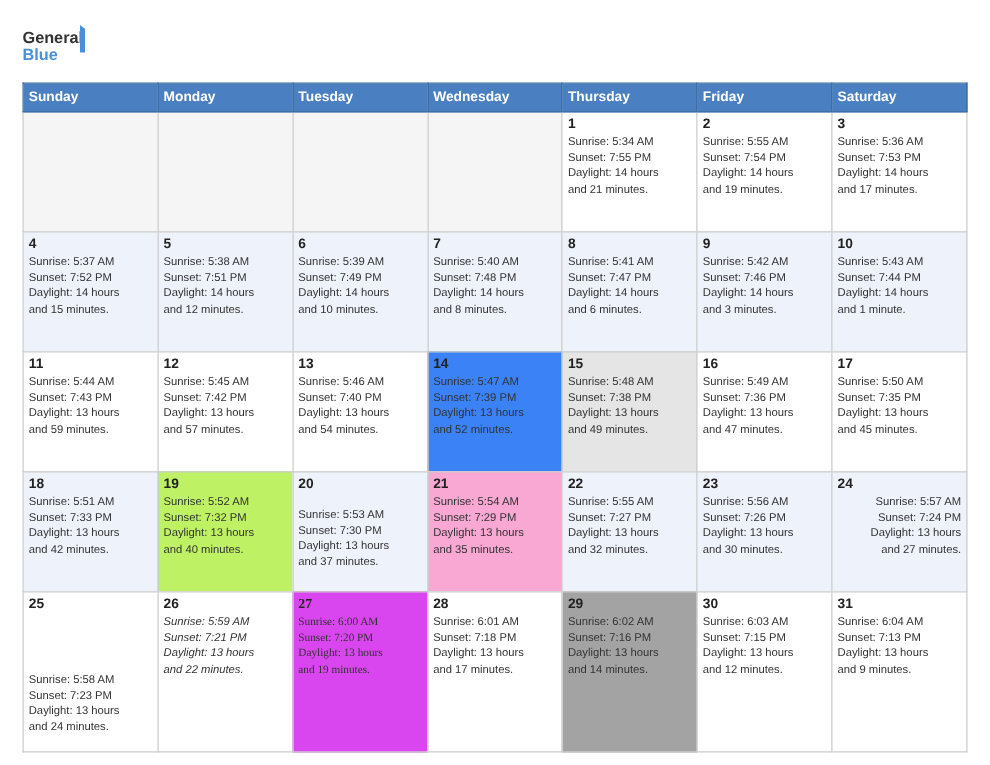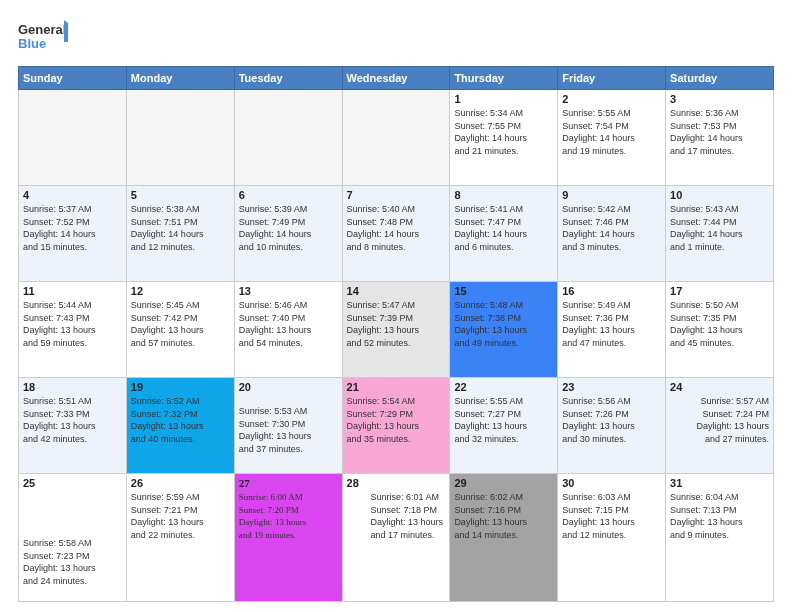--- a/index.html
+++ b/index.html
@@ -207,28 +207,28 @@
 Daylight: 13 hours
 and 57 minutes.</div>
           </td>
           <td style="background: rgb(255, 255, 255);">
             <div class="day-num">13</div>
             <div class="day-info" style="white-space: pre-line;">Sunrise: 5:46 AM
 Sunset: 7:40 PM
 Daylight: 13 hours
 and 54 minutes.</div>
           </td>
-          <td style="background: #e5e5e5;">
+          <td style="background: #3b82f6;">
             <div class="day-num">14</div>
             <div class="day-info" style="white-space: pre-line;">Sunrise: 5:47 AM
 Sunset: 7:39 PM
 Daylight: 13 hours
 and 52 minutes.</div>
           </td>
-          <td style="background: #3b82f6;">
+          <td style="background: #e5e5e5;">
             <div class="day-num">15</div>
             <div class="day-info" style="white-space: pre-line;">Sunrise: 5:48 AM
 Sunset: 7:38 PM
 Daylight: 13 hours
 and 49 minutes.</div>
           </td>
           <td style="background: rgb(255, 255, 255);">
             <div class="day-num">16</div>
             <div class="day-info" style="white-space: pre-line;">Sunrise: 5:49 AM
 Sunset: 7:36 PM
@@ -244,21 +244,21 @@
           </td>
         </tr>
         <tr>
           <td style="background: rgb(238, 242, 250);">
             <div class="day-num">18</div>
             <div class="day-info" style="white-space: pre-line;">Sunrise: 5:51 AM
 Sunset: 7:33 PM
 Daylight: 13 hours
 and 42 minutes.</div>
           </td>
-          <td style="background: #0ea5e9;">
+          <td style="background: #bef264;">
             <div class="day-num">19</div>
             <div class="day-info" style="white-space: pre-line;">Sunrise: 5:52 AM
 Sunset: 7:32 PM
 Daylight: 13 hours
 and 40 minutes.</div>
           </td>
           <td style="background: rgb(238, 242, 250);">
             <div class="day-num">20</div>
             <div class="day-info" style="white-space: pre-line; margin-top: 12px;">Sunrise: 5:53 AM
 Sunset: 7:30 PM
@@ -297,35 +297,35 @@
         <tr>
           <td style="background: rgb(255, 255, 255);">
             <div class="day-num">25</div>
             <div class="day-info" style="white-space: pre-line; margin-top: 48px;">Sunrise: 5:58 AM
 Sunset: 7:23 PM
 Daylight: 13 hours
 and 24 minutes.</div>
           </td>
           <td style="background: rgb(255, 255, 255);">
             <div class="day-num">26</div>
-            <div class="day-info" style="white-space: pre-line;">Sunrise: 5:59 AM
+            <div class="day-info" style="white-space: pre-line; font-style: italic;">Sunrise: 5:59 AM
 Sunset: 7:21 PM
 Daylight: 13 hours
 and 22 minutes.</div>
           </td>
           <td style="background: #d946ef; font-family: Liberation Serif, serif;">
             <div class="day-num">27</div>
             <div class="day-info" style="white-space: pre-line;">Sunrise: 6:00 AM
 Sunset: 7:20 PM
 Daylight: 13 hours
 and 19 minutes.</div>
           </td>
           <td style="background: rgb(255, 255, 255);">
             <div class="day-num">28</div>
-            <div class="day-info" style="white-space: pre-line; margin-left: 24px;">Sunrise: 6:01 AM
+            <div class="day-info" style="white-space: pre-line;">Sunrise: 6:01 AM
 Sunset: 7:18 PM
 Daylight: 13 hours
 and 17 minutes.</div>
           </td>
           <td style="background: #a3a3a3;">
             <div class="day-num">29</div>
             <div class="day-info" style="white-space: pre-line;">Sunrise: 6:02 AM
 Sunset: 7:16 PM
 Daylight: 13 hours
 and 14 minutes.</div>

